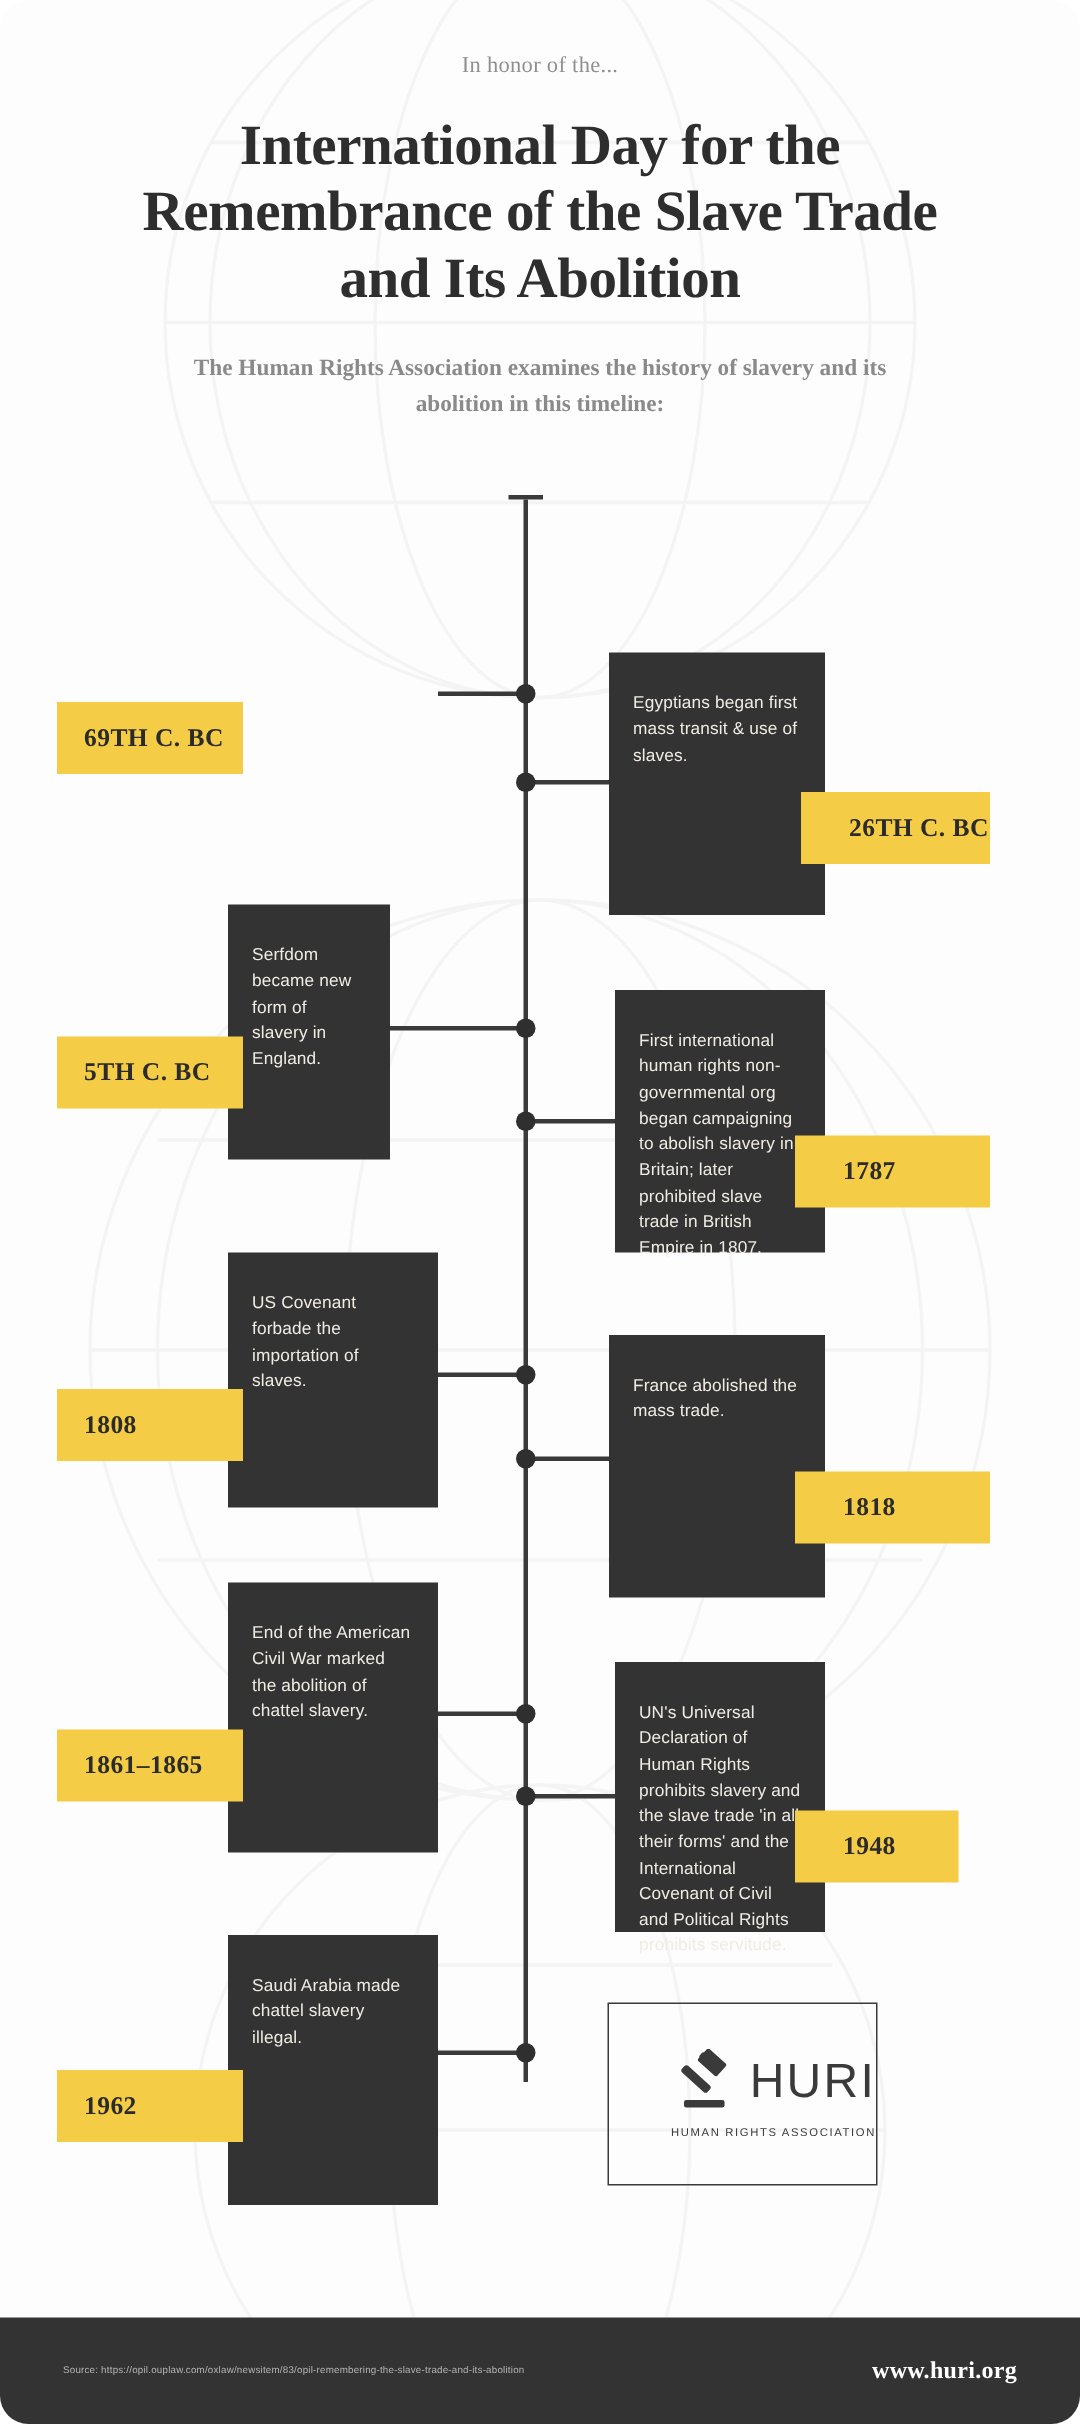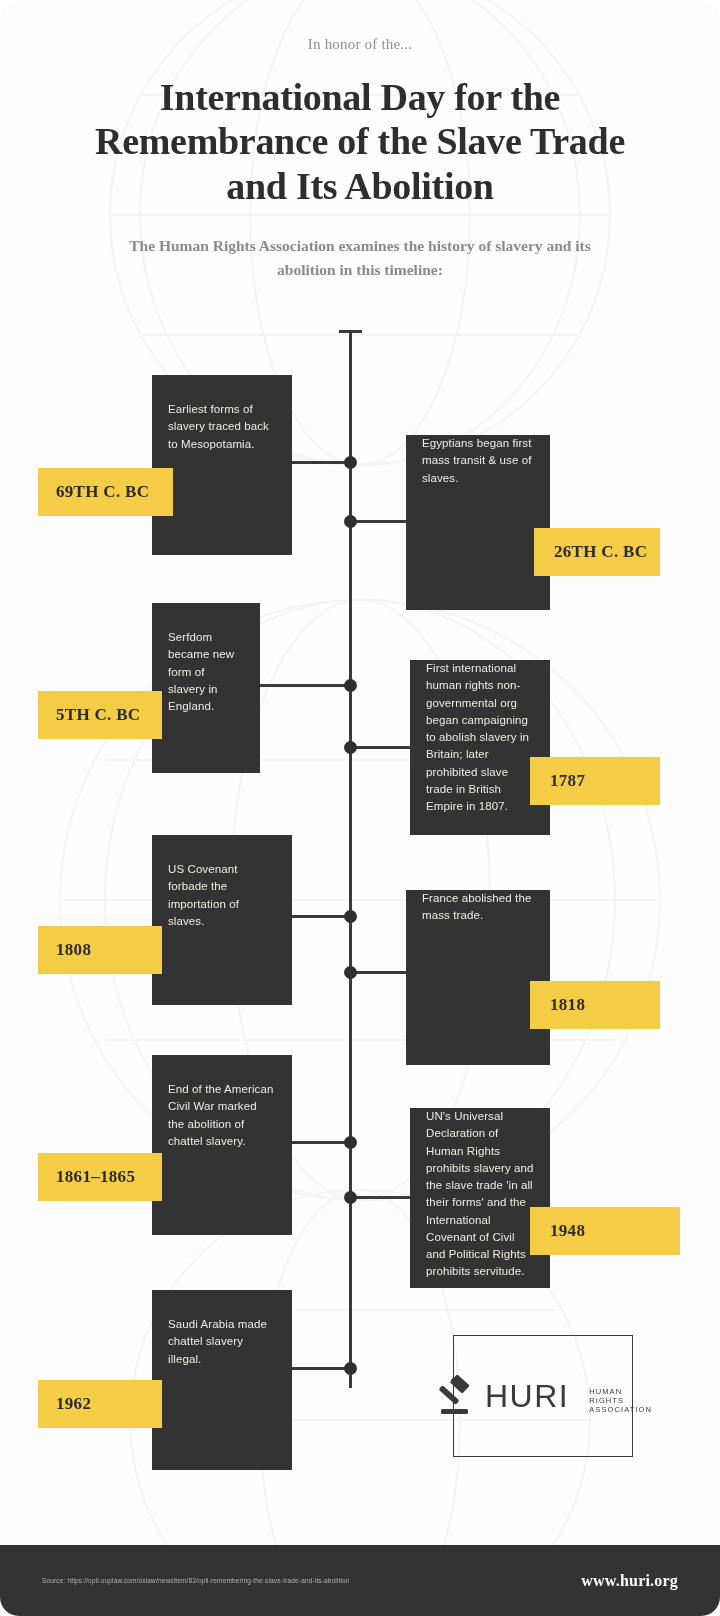--- a/index.html
+++ b/index.html
@@ -112,53 +112,52 @@
     z-index: 3;
   }
   .card-text {
     color: #f0ece4;
     font-size: 11.5px;
     line-height: 1.5;
     padding: 0 16px;
     letter-spacing: 0.1px;
   }
   .card.left .card-text { padding-top: 26px; }
-  .card.right .card-text { }
+  .card.right .card-text { padding-top: 26px; }
 
   .badge {
     position: absolute;
     background: #f5cc45;
     height: 48px;
     display: flex;
     align-items: center;
     z-index: 5;
     font-family: "Liberation Serif", serif;
     font-weight: bold;
     font-size: 17px;
     color: #2b2b2b;
     letter-spacing: 0.3px;
   }
   .badge.left { justify-content: flex-start; padding-left: 18px; }
-  .badge.right { justify-content: flex-start; padding-left: 20px; }
+  .badge.right { justify-content: flex-start; padding-left: 32px; }
 
   
   .logo-box {
     position: absolute;
     left: 405px;
     top: 1335px;
     width: 180px;
     height: 122px;
     border: 1.5px solid #3a3a3a;
     background: transparent;
     z-index: 3;
     display: flex;
-    flex-direction: row;
-    align-items: center;
+    flex-direction: column;
+    align-items: flex-end;
     justify-content: center;
-    margin-left: 48px;
   }
   .logo-row {
     display: flex;
     align-items: center;
     gap: 7px;
   }
   .logo-word {
     font-size: 32px;
     color: #3a3a3a;
     letter-spacing: 1.5px;
@@ -231,24 +230,21 @@
     <div class="eyebrow">In honor of the...</div>
     <h1 class="title">International Day for the Remembrance of the Slave Trade and Its Abolition</h1>
     <div class="subtitle">The Human Rights Association examines the history of slavery and its abolition in this timeline:</div>
   </div>
 
   <div class="timeline">
 
     <div class="spine-cap"></div>
     <div class="spine"></div>
 
-    <div class="card left" style="left:152px; top:50px; width:140px; height:180px;">
-      <div class="card-text">Earliest forms of slavery traced back to Mesopotamia.</div>
-    </div>
-    <div class="badge left" style="left:38px; top:143px; width:135px;">
+    <div class="badge left" style="left:38px; top:143px; width:124px;">
       <span>69TH C. BC</span>
     </div>
     <div class="connector" style="left:292px; top:136px; width:58px;"></div>
     <div class="dot" style="top:131px;"></div>
 
     <div class="card right" style="left:406px; top:110px; width:144px; height:175px;">
       <div class="card-text">Egyptians began first mass transit &amp; use of slaves.</div>
     </div>
     <div class="badge right" style="left:534px; top:203px; width:126px;">
       <span>26TH C. BC</span>
@@ -297,21 +293,21 @@
     </div>
     <div class="badge left" style="left:38px; top:1143px; width:124px; top:828px;">
       <span>1861–1865</span>
     </div>
     <div class="connector" style="left:292px; top:816px; width:58px;"></div>
     <div class="dot" style="top:811px;"></div>
 
     <div class="card right" style="left:410px; top:783px; width:140px; height:180px;">
       <div class="card-text">UN's Universal Declaration of Human Rights prohibits slavery and the slave trade 'in all their forms' and the International Covenant of Civil and Political Rights prohibits servitude.</div>
     </div>
-    <div class="badge right" style="left:530px; top:882px; width:150px;">
+    <div class="badge right" style="left:530px; top:882px; width:109px;">
       <span>1948</span>
     </div>
     <div class="connector" style="left:350px; top:871px; width:62px;"></div>
     <div class="dot" style="top:866px;"></div>
 
     <div class="card left" style="left:152px; top:965px; width:140px; height:180px;">
       <div class="card-text">Saudi Arabia made chattel slavery illegal.</div>
     </div>
     <div class="badge left" style="left:38px; top:1055px; width:124px;">
       <span>1962</span>

